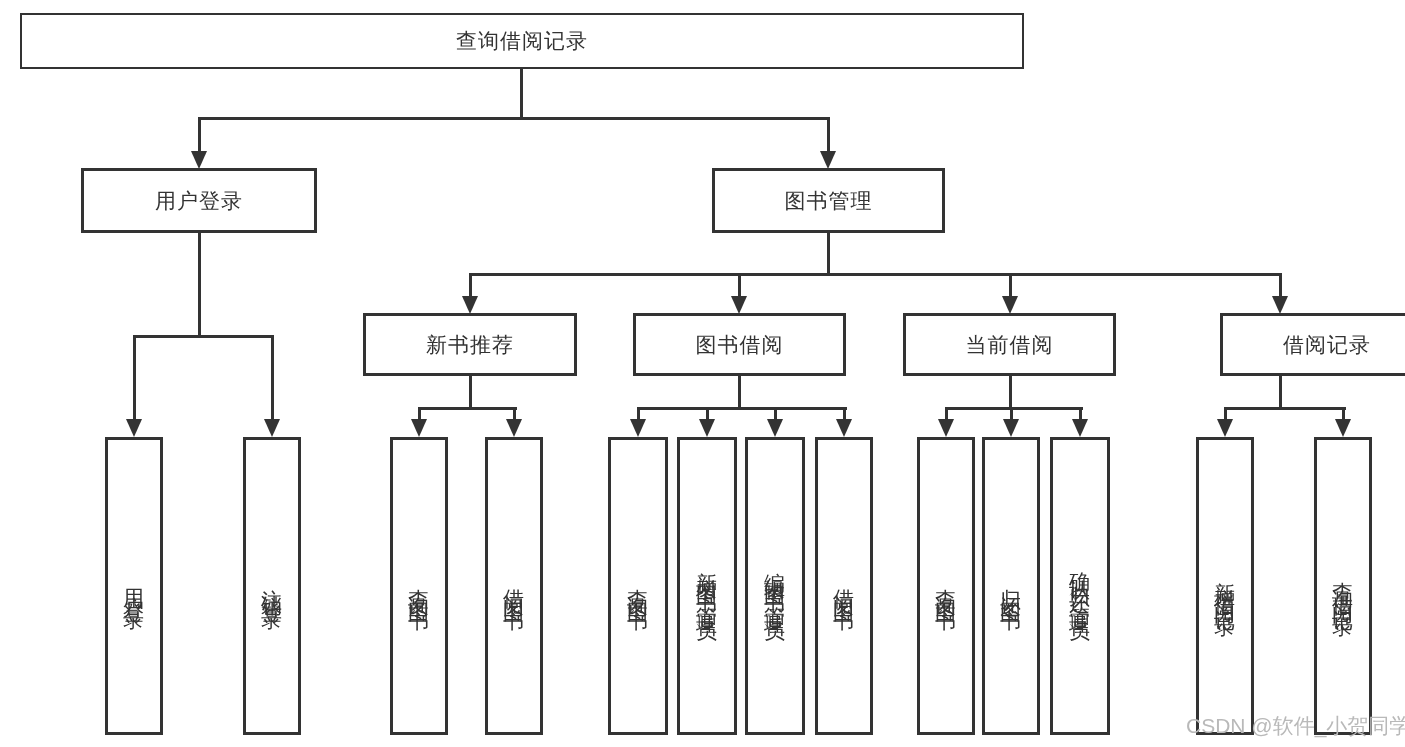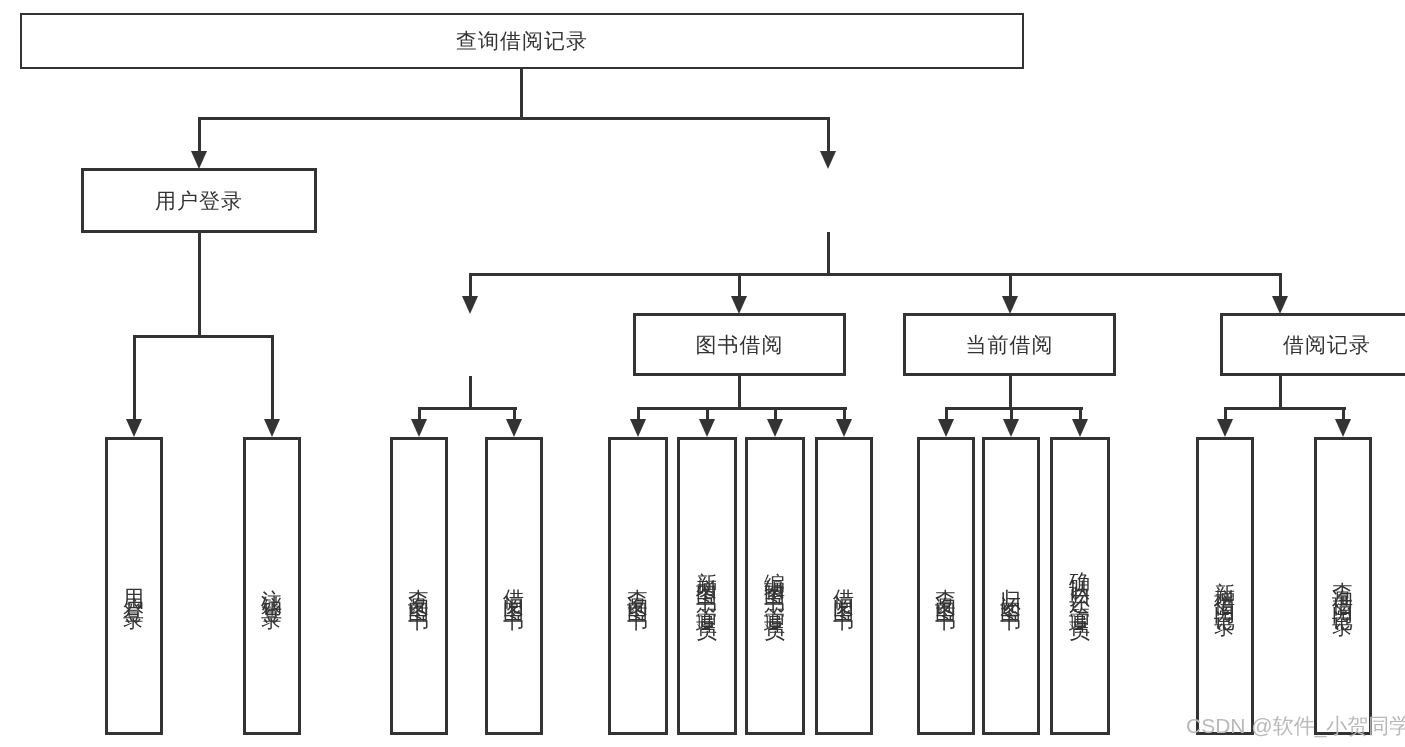--- a/index.html
+++ b/index.html
@@ -63,39 +63,41 @@
   <div class="box box-h box-title" style="left:20px;top:13px;width:1004px;height:56px;">查询借阅记录</div>
 
   <div class="vline" style="left:520px;top:68px;height:50px;"></div>
   <div class="hline" style="left:198px;top:117px;width:632px;"></div>
   <div class="vline" style="left:198px;top:117px;height:36px;"></div>
   <div class="arrow" style="left:199px;top:151px;"></div>
   <div class="vline" style="left:827px;top:117px;height:36px;"></div>
   <div class="arrow" style="left:828px;top:151px;"></div>
 
   <div class="box box-h" style="left:81px;top:168px;width:236px;height:65px;">用户登录</div>
+  <div class="box box-h" style="left:712px;top:168px;width:233px;height:65px;">图书管理</div>
 
   <div class="vline" style="left:198px;top:232px;height:104px;"></div>
   <div class="hline" style="left:133px;top:335px;width:141px;"></div>
   <div class="vline" style="left:133px;top:335px;height:86px;"></div>
   <div class="arrow" style="left:134px;top:419px;"></div>
   <div class="vline" style="left:271px;top:335px;height:86px;"></div>
   <div class="arrow" style="left:272px;top:419px;"></div>
 
   <div class="vline" style="left:827px;top:232px;height:43px;"></div>
   <div class="hline" style="left:469px;top:273px;width:813px;"></div>
   <div class="vline" style="left:469px;top:273px;height:25px;"></div>
   <div class="arrow" style="left:470px;top:296px;"></div>
   <div class="vline" style="left:738px;top:273px;height:25px;"></div>
   <div class="arrow" style="left:739px;top:296px;"></div>
   <div class="vline" style="left:1009px;top:273px;height:25px;"></div>
   <div class="arrow" style="left:1010px;top:296px;"></div>
   <div class="vline" style="left:1279px;top:273px;height:25px;"></div>
   <div class="arrow" style="left:1280px;top:296px;"></div>
 
+  <div class="box box-h" style="left:363px;top:313px;width:214px;height:63px;">新书推荐</div>
   <div class="box box-h" style="left:633px;top:313px;width:213px;height:63px;">图书借阅</div>
   <div class="box box-h" style="left:903px;top:313px;width:213px;height:63px;">当前借阅</div>
   <div class="box box-h" style="left:1172px;top:313px;width:214px;height:63px;margin-left:48px;">借阅记录</div>
 
   <div class="vline" style="left:469px;top:376px;height:33px;"></div>
   <div class="vline" style="left:738px;top:376px;height:33px;"></div>
   <div class="vline" style="left:1009px;top:376px;height:33px;"></div>
   <div class="vline" style="left:1279px;top:376px;height:33px;"></div>
 
   <div class="hline" style="left:419px;top:407px;width:98px;"></div>

